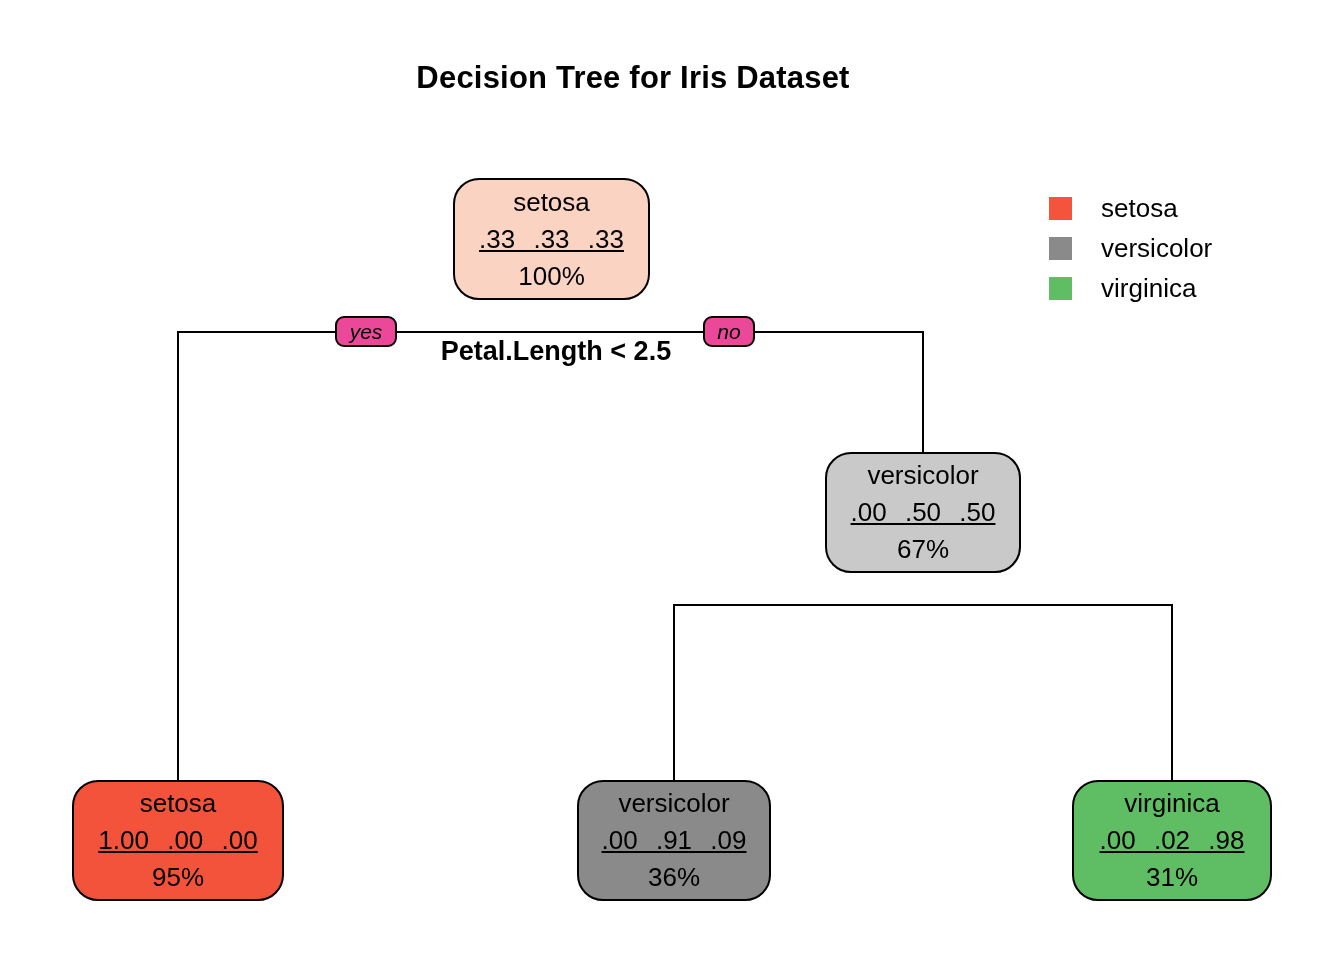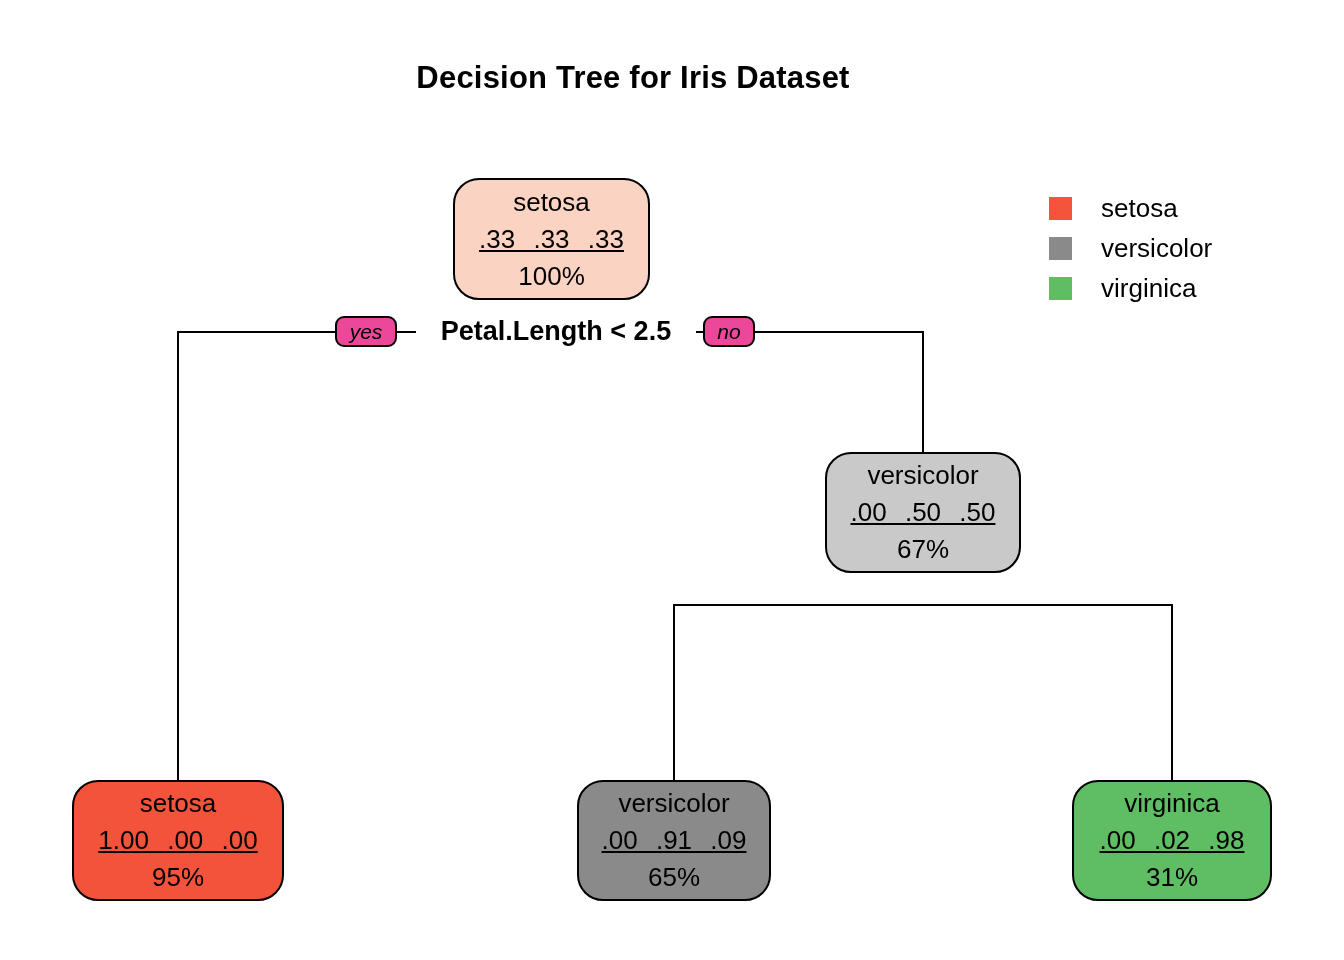--- a/index.html
+++ b/index.html
@@ -50,20 +50,21 @@
   .node .probs { word-spacing: 11px; text-decoration: underline; }
   .split-label {
     position: absolute;
     background: #ffffff;
     text-align: center;
     font-size: 27px;
     font-weight: bold;
     color: #000000;
     height: 32px;
     line-height: 32px;
+    margin-top: 20px;
   }
   .yn-box {
     position: absolute;
     background: #ec4899;
     border: 2px solid #000000;
     border-radius: 9px;
     font-size: 21px;
     font-style: italic;
     color: #000000;
     text-align: center;
@@ -139,21 +140,21 @@
 
   <div class="node" style="left: 72px; top: 780px; width: 212px; height: 121px; background-color: rgb(244, 83, 59);">
     <div>setosa</div>
     <div class="probs">1.00 .00 .00</div>
     <div>95%</div>
   </div>
 
   <div class="node" style="left: 577px; top: 780px; width: 194px; height: 121px; background-color: rgb(138, 138, 138);">
     <div>versicolor</div>
     <div class="probs">.00 .91 .09</div>
-    <div>65%</div>
+    <div>36%</div>
   </div>
 
   <div class="node" style="left: 1072px; top: 780px; width: 200px; height: 121px; background-color: rgb(95, 189, 99);">
     <div>virginica</div>
     <div class="probs">.00 .02 .98</div>
     <div>31%</div>
   </div>
 
 </div>
 

